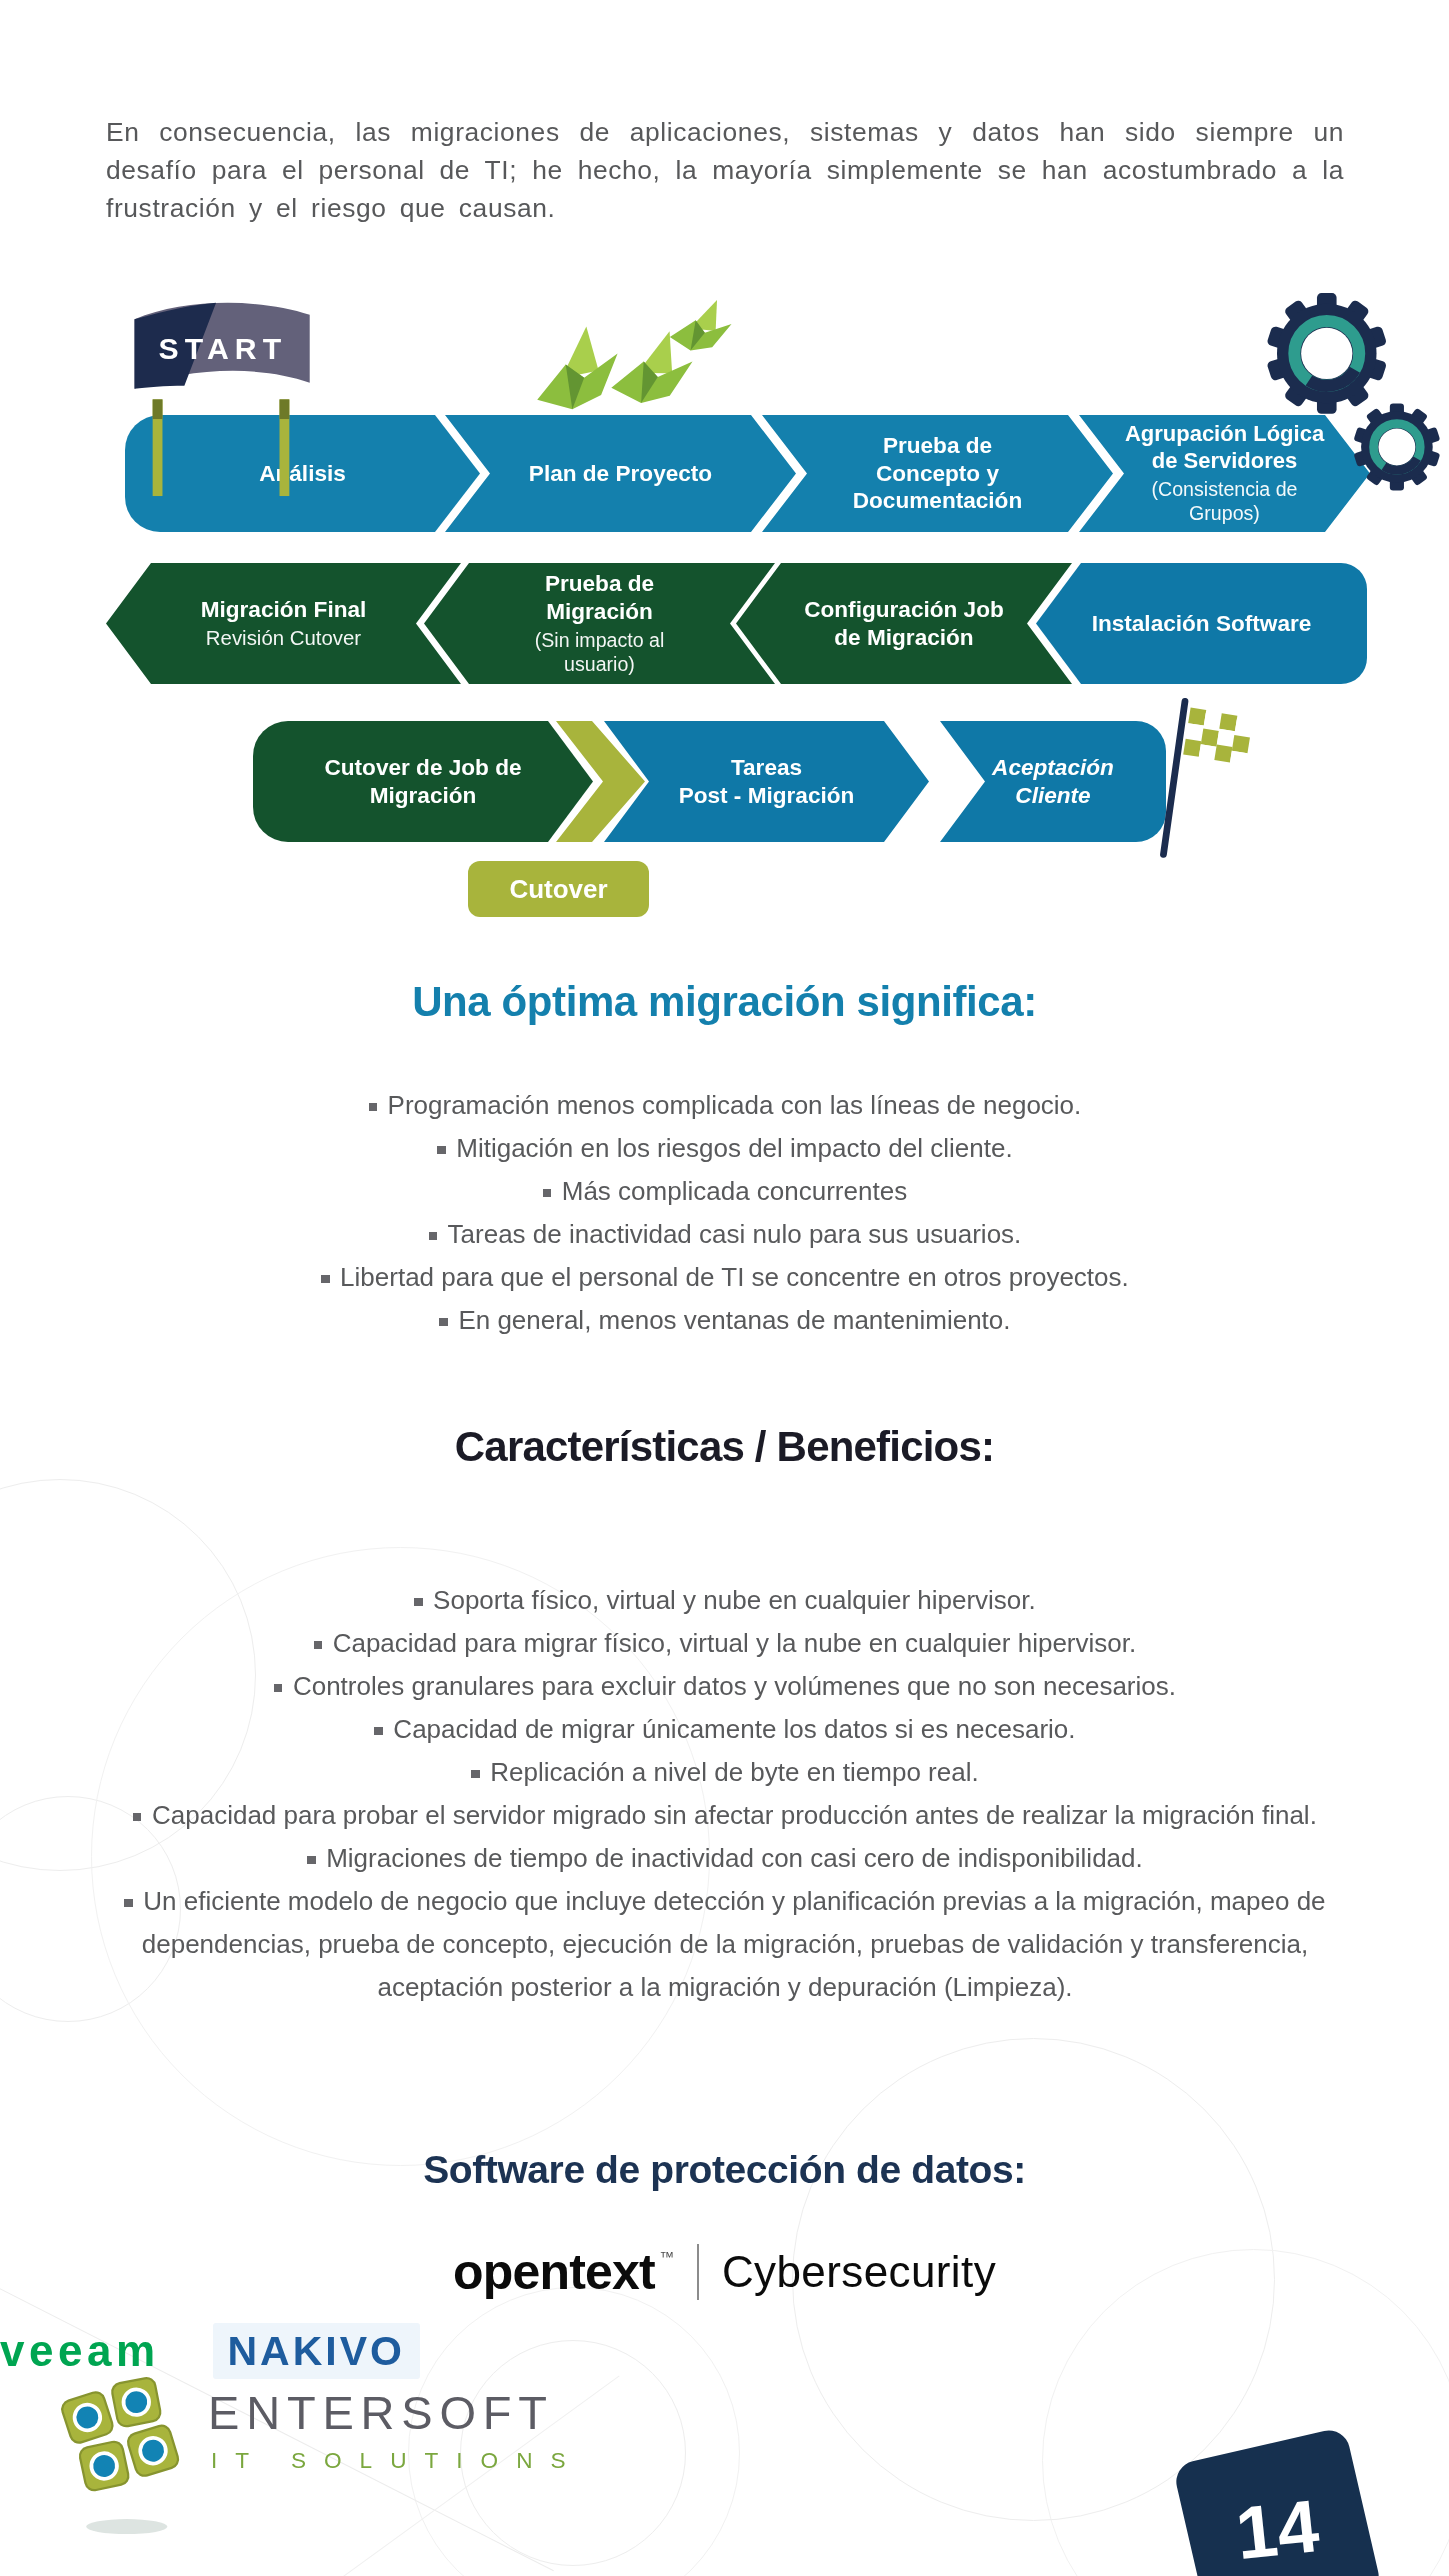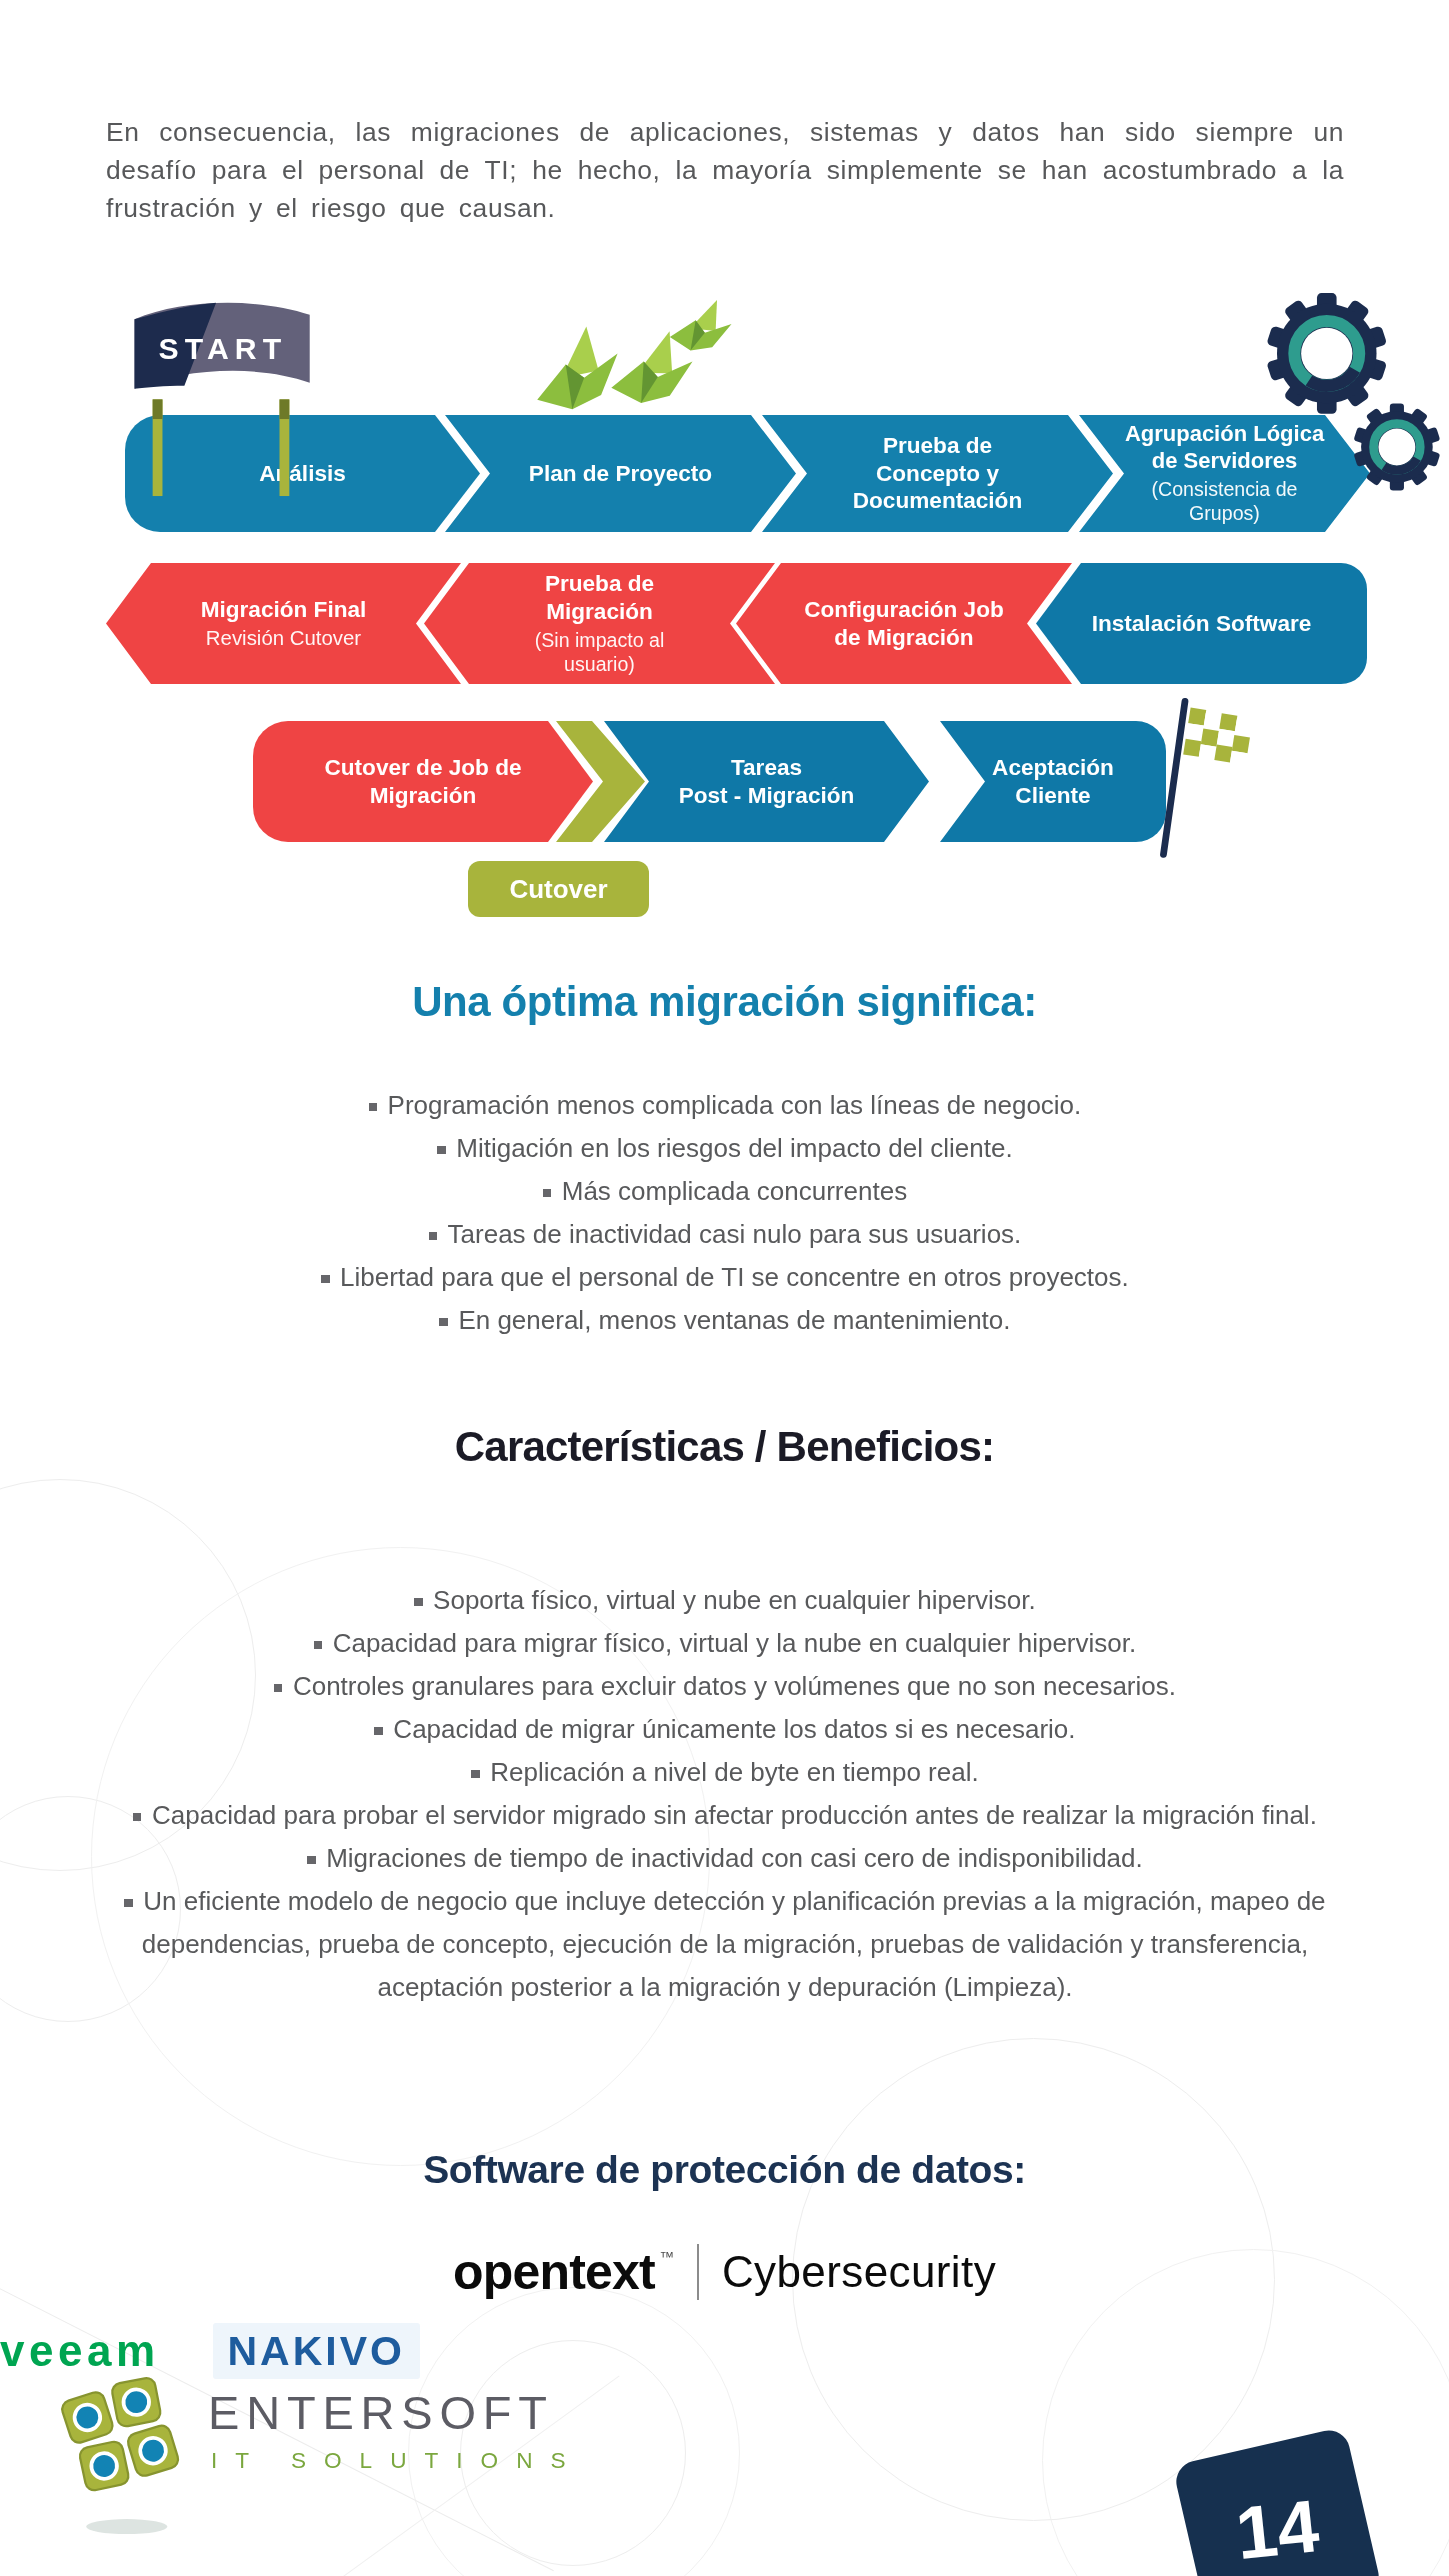--- a/index.html
+++ b/index.html
@@ -23,24 +23,24 @@
     position:absolute; height:100%; display:flex; flex-direction:column;
     justify-content:center; align-items:center; text-align:center; color:#fff;
     padding:0 50px;
   }
   .row { position:absolute; left:0; width:1449px; }
   .row1 { top:143px; height:117px; }
   .row2 { top:291px; height:121px; }
   .row3 { top:449px; height:121px; }
   .dark  { background:#1480AD; }
   .dark2 { background:#0F78A7; }
-  .lite  { background:#ef4444; }
+  .lite  { background:#14532d; }
   .c-right      { clip-path:polygon(0 0, calc(100% - 45px) 0, 100% 50%, calc(100% - 45px) 100%, 0 100%, 45px 50%); }
   .c-right-start{ clip-path:polygon(0 0, calc(100% - 45px) 0, 100% 50%, calc(100% - 45px) 100%, 0 100%); border-radius:35px 0 0 35px; }
-  .c-right-end  { clip-path:polygon(0 0, 100% 0, 100% 100%, 0 100%, 45px 50%); border-radius:0 30px 30px 0; }
+  .c-right-end  { clip-path:polygon(0 0, 100% 0, 100% 100%, 0 100%, 45px 50%); border-radius:0 30px 30px 0;font-style:italic; }
   .c-left       { clip-path:polygon(45px 0, 100% 0, calc(100% - 45px) 50%, 100% 100%, 45px 100%, 0 50%); }
   .c-left-end   { clip-path:polygon(0 50%, 45px 0, 100% 0, 100% 100%, 45px 100%); border-radius:0 26px 26px 0; }
   .band { position:absolute; height:100%; background:#A8B43C;
           clip-path:polygon(0 0, 36px 0, 100% 50%, 36px 100%, 0 100%, 47px 50%); }
   .ct  { display:block; font-weight:700; font-size:22.6px; line-height:1.22; margin:0 auto; }
   .ct2 { display:block; font-weight:700; font-size:22.6px; line-height:1.22; margin:0 auto; }
   .cs  { display:block; font-weight:400; font-size:20.4px; line-height:1.25; margin:2.3px auto 0; opacity:.95; }
   .chev span:empty { display:none; }
   .cutover-btn {
     position:absolute; left:468px; top:589px; width:181px; height:56px;

